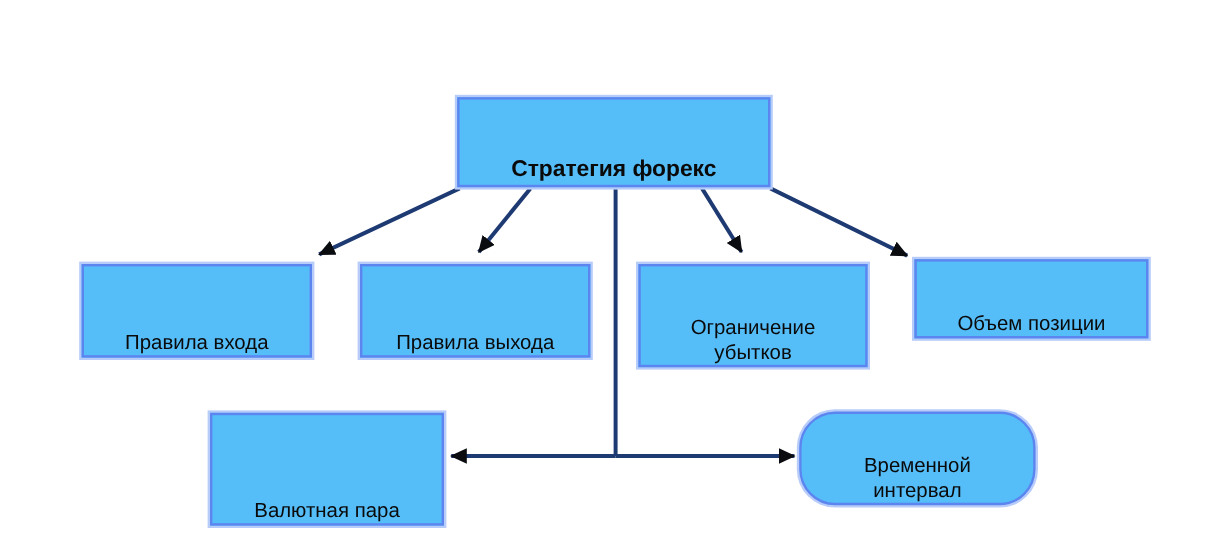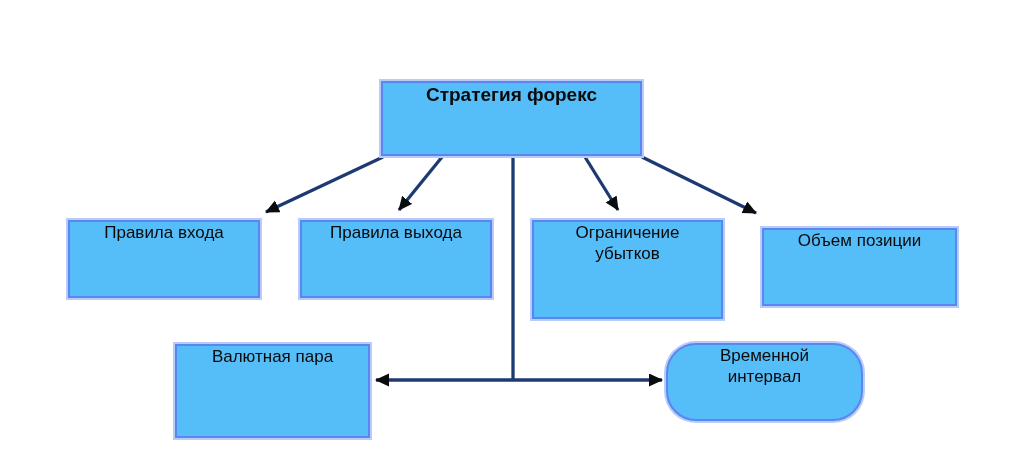--- a/index.html
+++ b/index.html
@@ -26,21 +26,21 @@
     stroke-width: 3.3;
     fill: none;
   }
   #arrowhead path {
     fill: var(--arrowhead-color, #0b0c10);
   }
   .node {
     position: absolute;
     box-sizing: border-box;
     display: flex;
-    align-items: flex-start;
+    align-items: flex-end;
     justify-content: center;
     text-align: center;
     background: var(--node-fill, #55bdf8);
     border: 2px solid var(--node-border, #5c85f0);
     box-shadow: 0 0 0 2px var(--node-halo, #b8ccf9);
     font-size: 17px;
     line-height: 1.24;
     color: #0a0a0a;
   }
   .node .label {
@@ -79,25 +79,25 @@
   </div>
 
   <div class="node" style="left:68px; top:220px; width:192px; height:78px;">
     <span class="label">Правила входа</span>
   </div>
 
   <div class="node" style="left:300px; top:220px; width:192px; height:78px;">
     <span class="label">Правила выхода</span>
   </div>
 
-  <div class="node narrow" style="left:532px; top:220px; width:191px; height:99px;">
+  <div class="node narrow" style="left:532px; top:220px; width:191px; height:86px;">
     <span class="label">Ограничение убытков</span>
   </div>
 
-  <div class="node" style="left:762px; top:228px; width:195px; height:78px;">
+  <div class="node" style="left:762px; top:216px; width:195px; height:66px;">
     <span class="label">Объем позиции</span>
   </div>
 
   <div class="node" style="left:175px; top:344px; width:195px; height:94px;">
     <span class="label">Валютная пара</span>
   </div>
 
   <div class="node narrow" style="left:666px; top:343px; width:197px; height:78px;border-radius:30px;">
     <span class="label">Временной интервал</span>
   </div>

